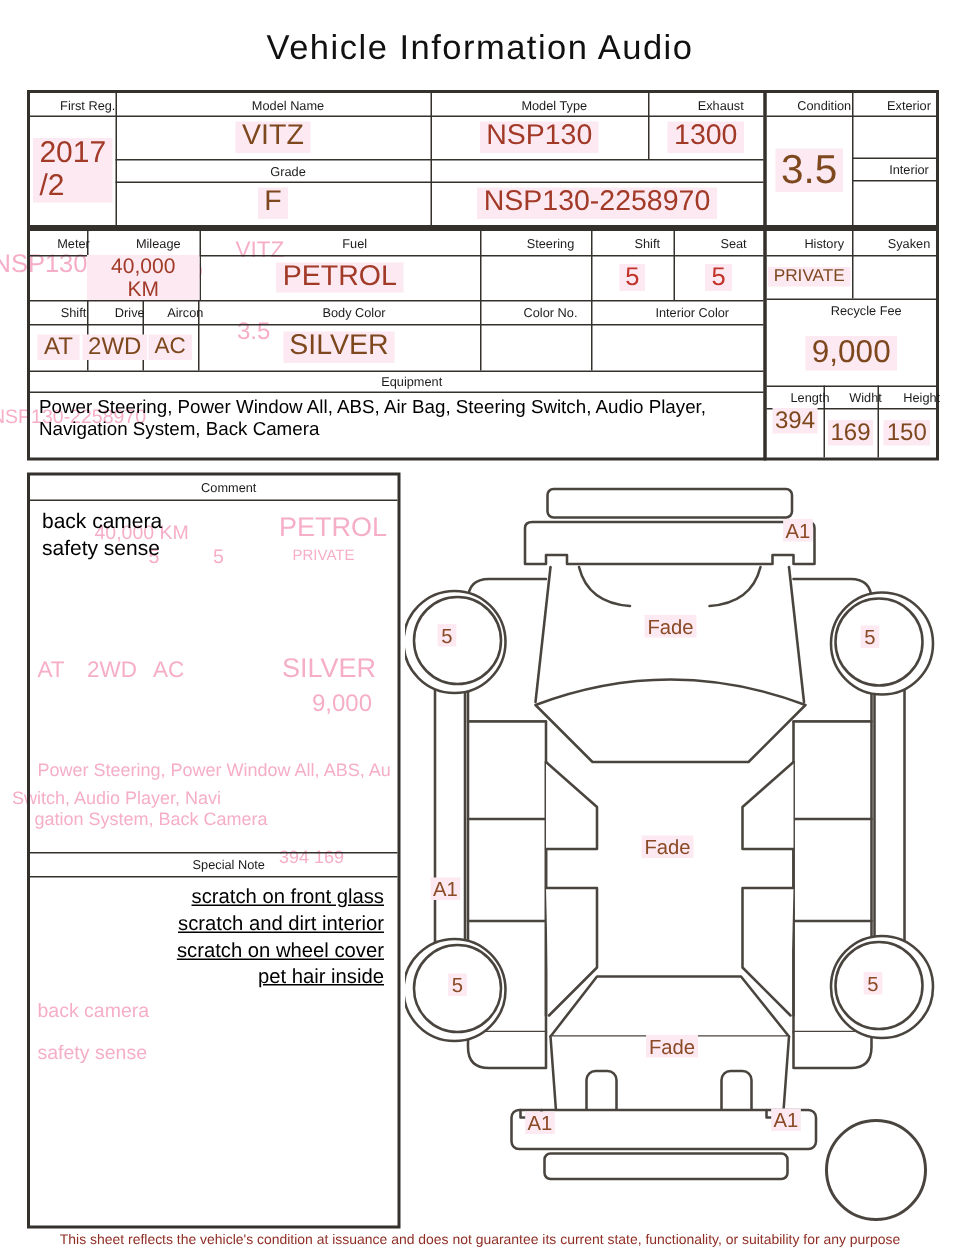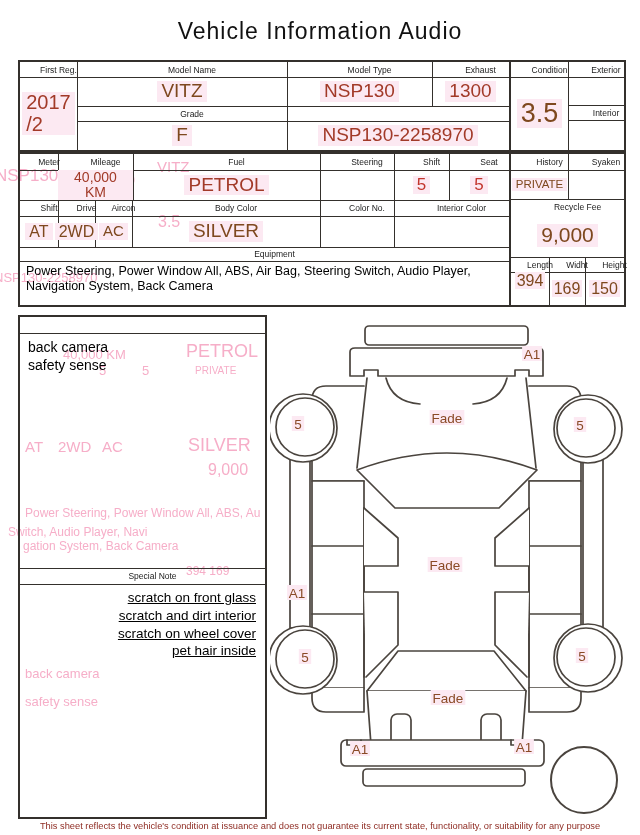--- a/index.html
+++ b/index.html
@@ -159,20 +159,21 @@
     <div class="hdr" style="left:0;top:103px;width:38px;height:15px;">Length</div>
     <div class="hdr" style="left:38px;top:103px;width:36px;height:15px;">Widht</div>
     <div class="hdr" style="left:74px;top:103px;width:39px;height:15px;">Height</div>
     <div class="val brown" style="left:0;top:118px;width:38px;height:17px;font-size:16px;"><span class="hl" style="padding:0 2px;">394</span></div>
     <div class="val brown" style="left:38px;top:118px;width:36px;height:33px;font-size:16px;"><span class="hl" style="padding:0 2px;">169</span></div>
     <div class="val brown" style="left:74px;top:118px;width:39px;height:33px;font-size:16px;"><span class="hl" style="padding:0 2px;">150</span></div>
   </div>
 
   <div class="box" style="left:18px;top:315px;width:245px;height:500px;">
     <div class="hline" style="left:0;top:16px;width:245px;"></div>
+    <div class="hdr" style="left:0;top:0;width:245px;height:16px;">Comment</div>
     <div class="freeText note" style="left:8px;top:21px;width:228px;font-size:14px;line-height:1.32;text-align:left;">back camera
 safety sense</div>
 
     <div class="hline" style="left:0;top:251px;width:245px;"></div>
     <div class="hline" style="left:0;top:267px;width:245px;"></div>
     <div class="hdr" style="left:0;top:251px;width:245px;height:16px;">Special Note</div>
     <div class="freeText note" style="left:8px;top:272px;width:228px;font-size:13.5px;line-height:1.32;text-align:right;text-decoration:underline;">scratch on front glass
 scratch and dirt interior
 scratch on wheel cover
 pet hair inside</div>

